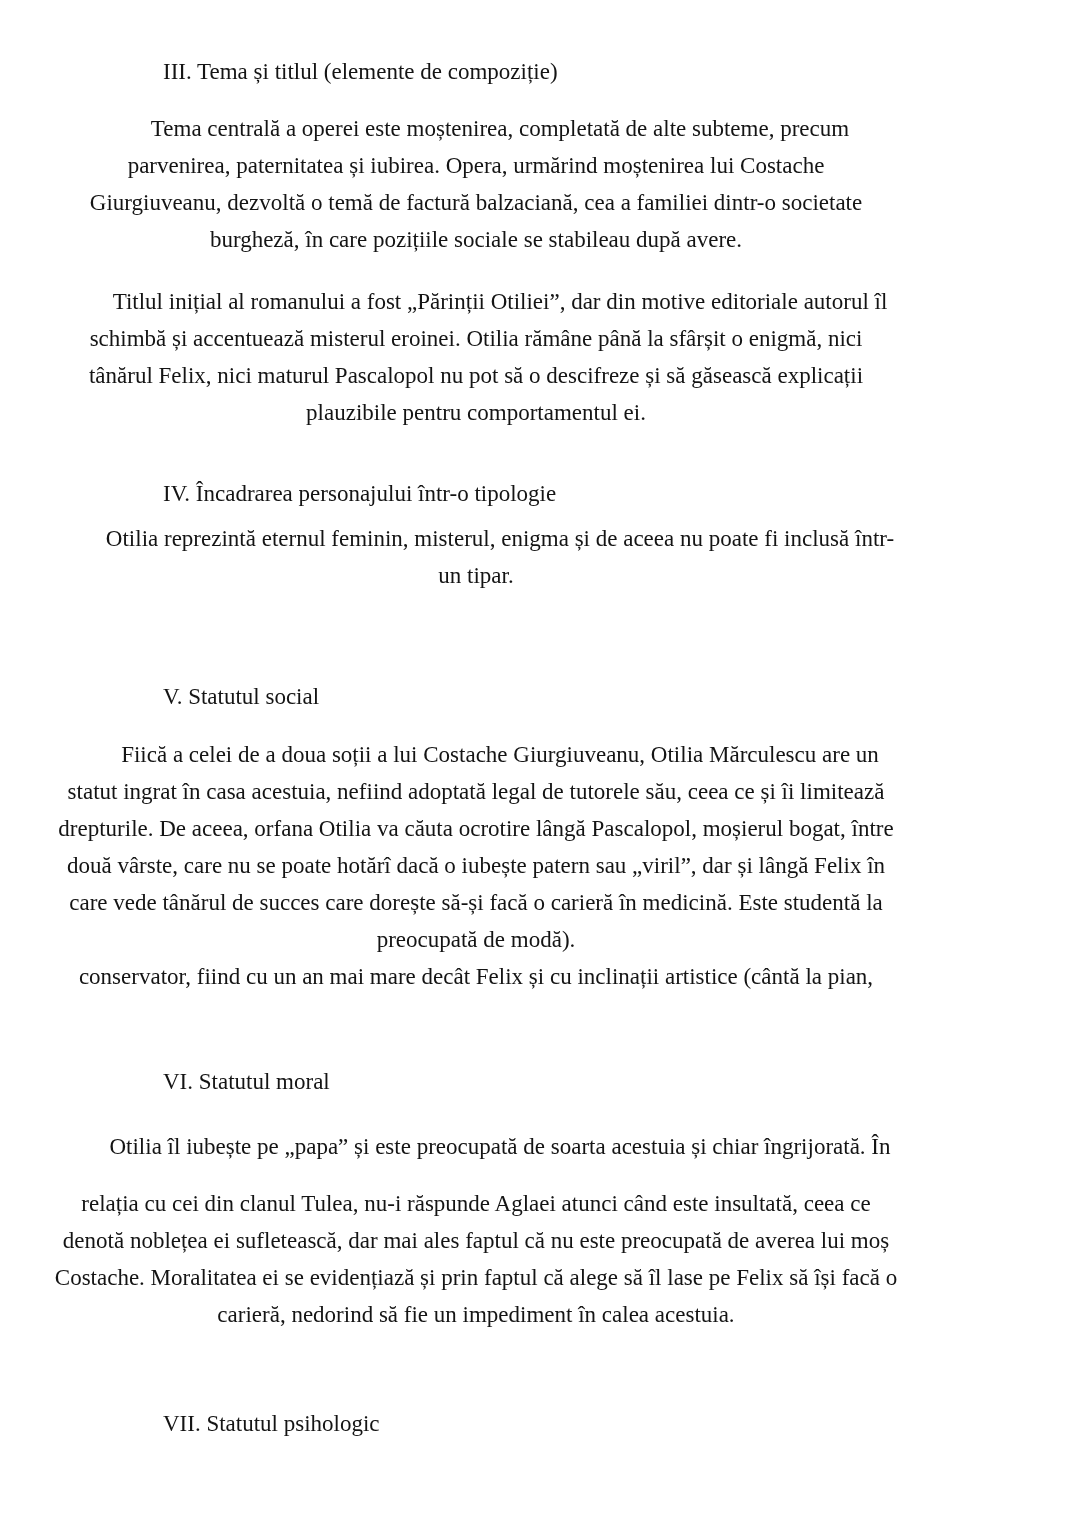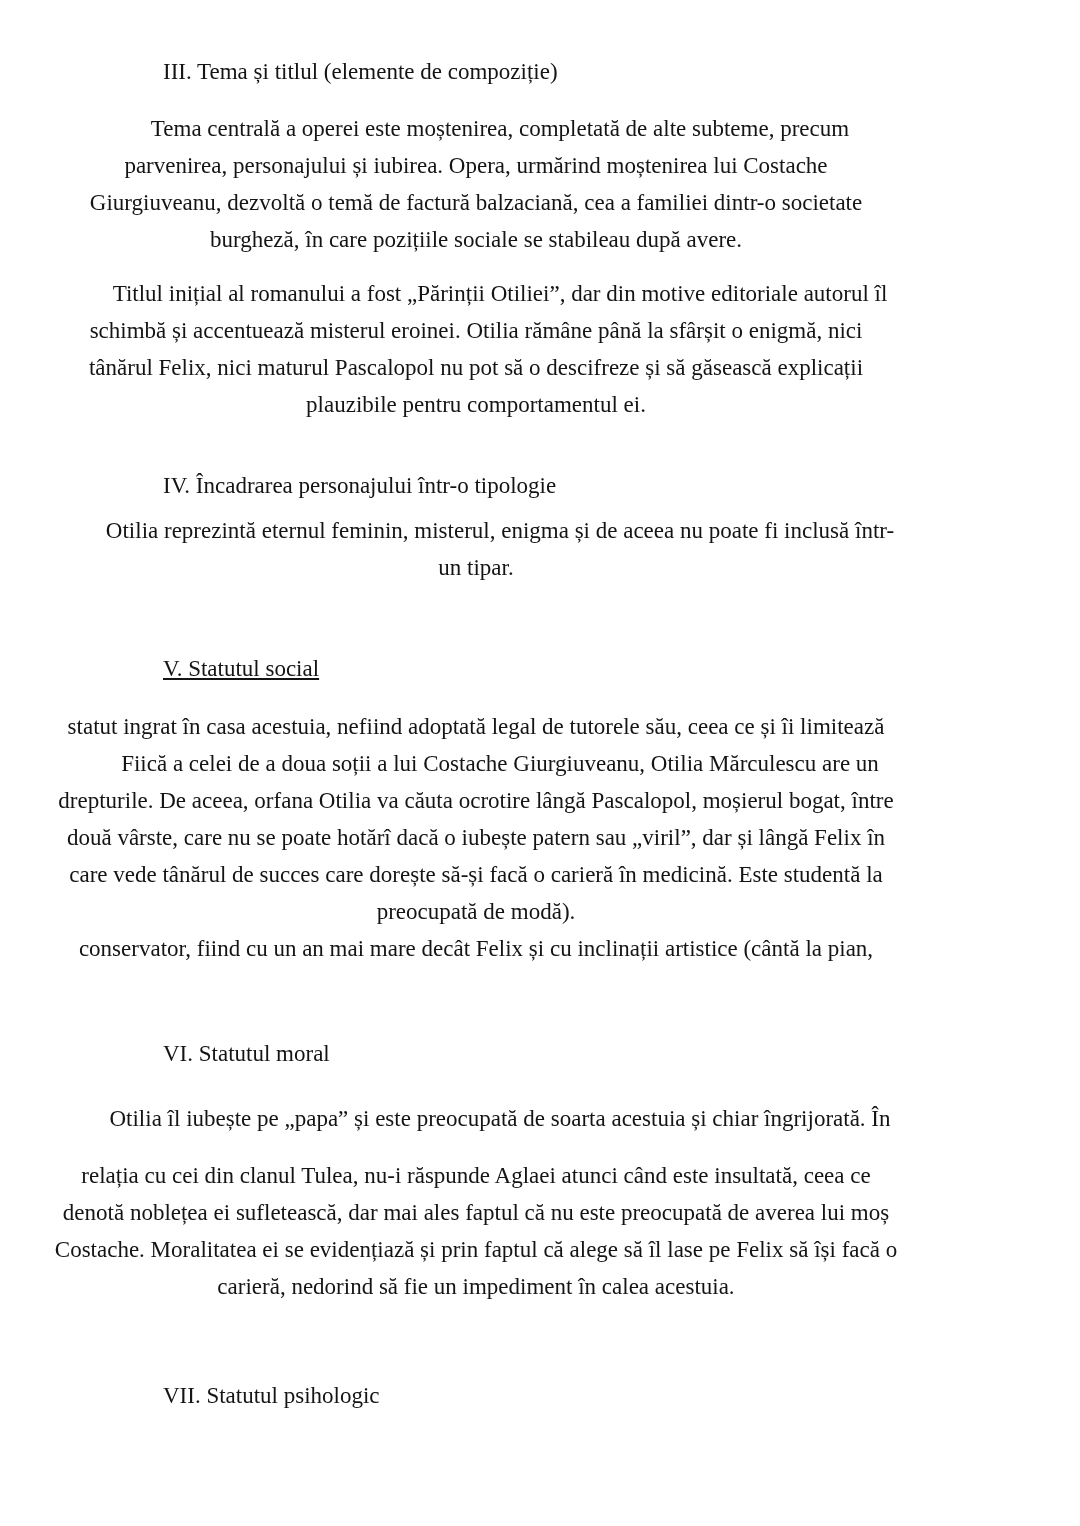--- a/index.html
+++ b/index.html
@@ -35,44 +35,44 @@
 </style>
 </head>
 <body>
 
 <div class="page">
 
   <div class="heading" style="margin-top:0;">III. Tema și titlul (elemente de compoziție)</div>
 
   <div class="para" style="margin-top:20px;">
     <div class="line indent">Tema centrală a operei este moștenirea, completată de alte subteme, precum</div>
-    <div class="line">parvenirea, personajului și iubirea. Opera, urmărind moștenirea lui Costache</div>
+    <div class="line">parvenirea, paternitatea și iubirea. Opera, urmărind moștenirea lui Costache</div>
     <div class="line">Giurgiuveanu, dezvoltă o temă de factură balzaciană, cea a familiei dintr-o societate</div>
     <div class="line">burgheză, în care pozițiile sociale se stabileau după avere.</div>
   </div>
 
-  <div class="para" style="margin-top:17px;">
+  <div class="para" style="margin-top:25px;">
     <div class="line indent">Titlul inițial al romanului a fost „Părinții Otiliei”, dar din motive editoriale autorul îl</div>
     <div class="line">schimbă și accentuează misterul eroinei. Otilia rămâne până la sfârșit o enigmă, nici</div>
     <div class="line">tânărul Felix, nici maturul Pascalopol nu pot să o descifreze și să găsească explicații</div>
     <div class="line">plauzibile pentru comportamentul ei.</div>
   </div>
 
   <div class="heading" style="margin-top:44px;">IV. Încadrarea personajului într-o tipologie</div>
 
   <div class="para" style="margin-top:8px;">
     <div class="line indent">Otilia reprezintă eternul feminin, misterul, enigma și de aceea nu poate fi inclusă într-</div>
     <div class="line">un tipar.</div>
   </div>
 
-  <div class="heading" style="margin-top:64px;text-decoration:underline;">V. Statutul social</div>
+  <div class="heading" style="margin-top:84px;">V. Statutul social</div>
 
   <div class="para" style="margin-top:21px;">
+    <div class="line indent">Fiică a celei de a doua soții a lui Costache Giurgiuveanu, Otilia Mărculescu are un</div>
     <div class="line">statut ingrat în casa acestuia, nefiind adoptată legal de tutorele său, ceea ce și îi limitează</div>
-    <div class="line indent">Fiică a celei de a doua soții a lui Costache Giurgiuveanu, Otilia Mărculescu are un</div>
     <div class="line">drepturile. De aceea, orfana Otilia va căuta ocrotire lângă Pascalopol, moșierul bogat, între</div>
     <div class="line">două vârste, care nu se poate hotărî dacă o iubește patern sau „viril”, dar și lângă Felix în</div>
     <div class="line">care vede tânărul de succes care dorește să-și facă o carieră în medicină. Este studentă la</div>
     <div class="line">preocupată de modă).</div>
     <div class="line">conservator, fiind cu un an mai mare decât Felix și cu inclinații artistice (cântă la pian,</div>
   </div>
 
   <div class="heading" style="margin-top:68px;">VI. Statutul moral</div>
 
   <div class="para" style="margin-top:28px;">

